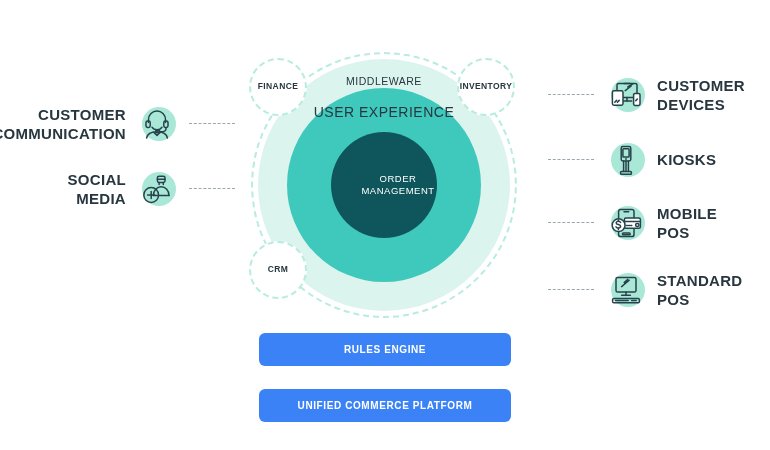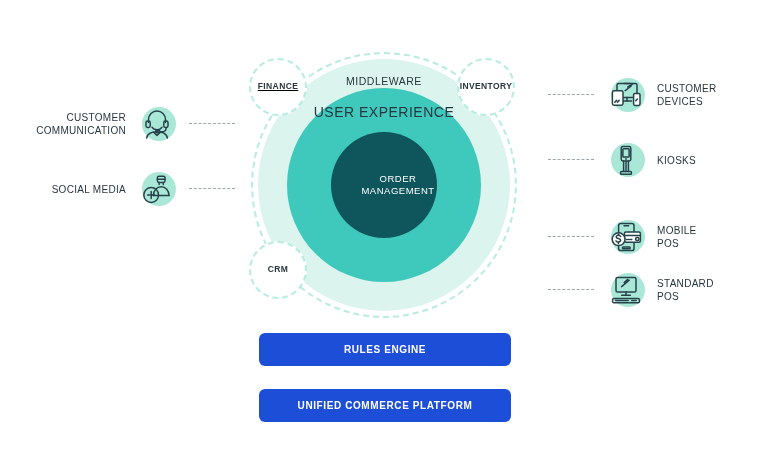--- a/index.html
+++ b/index.html
@@ -51,26 +51,26 @@
   .bubble{
     position:absolute;width:58px;height:58px;border-radius:50%;
     background:#ffffff;border:2px dashed #b8ece0;
     display:flex;align-items:center;justify-content:center;
     box-sizing:border-box;
   }
   .bubble span{
     font-size:8.5px;font-weight:bold;color:#27363f;
     letter-spacing:.4px;text-align:center;line-height:1.1;
   }
-  .b-finance  {left:249px;top:58px;text-decoration:underline;}
+  .b-finance  {left:249px;top:58px;}
   .b-inventory{left:457px;top:58px;}
   .b-crm      {left:249px;top:241px;}
   .b-bi       {left:464px;top:241px;}
   .row-label{
-    font-size:10px;font-weight:normal;color:#27363f;
+    font-size:15px;font-weight:bold;color:#27363f;
     line-height:1.3;letter-spacing:.3px;white-space:pre-line;
   }
   .label-right{text-align:right;}
   .label-left{text-align:left;}
 
   .icon-wrap{
     position:relative;width:46px;height:46px;
     display:flex;align-items:center;justify-content:center;
     flex:0 0 auto;
   }
@@ -91,21 +91,21 @@
   .left-row .dash{width:46px;margin-left:9px;}
 
   
   .right-row{position:absolute;left:548px;width:205px;display:flex;align-items:center;}
   .right-row .dash{width:46px;margin-right:9px;}
   .right-row .row-label{margin-left:8px;}
 
   
   .bar{
     position:absolute;left:259px;width:252px;height:33px;
-    background:#1d4ed8;border-radius:6px;
+    background:#3b82f6;border-radius:6px;
     display:flex;align-items:center;justify-content:center;
     color:#ffffff;font-size:10px;font-weight:bold;letter-spacing:.6px;
   }
   .bar-rules{top:333px;}
   .bar-platform{top:373px;margin-top:16px;}
 </style>
 </head>
 <body>
 
 <div id="stage">
@@ -208,21 +208,21 @@
         <circle cx="17" cy="16" r="0.9" fill="#27424b" stroke="none"></circle>
         <path d="M17 18v10.4"></path>
         <path d="M14.6 18v10.4"></path>
           <path d="M19.4 18v10.4"></path>
         <rect x="11.6" y="28.4" width="10.8" height="2.8" rx="0.8"></rect>
       </svg>
     </div>
     <div class="row-label label-left">KIOSKS</div>
   </div>
 
-  <div class="right-row" style="top:214px;">
+  <div class="right-row" style="top:200px;">
     <div class="dash"></div>
     <div class="icon-wrap">
       <div class="icon-bg"></div>
       <svg width="34" height="34" viewBox="0 0 34 34" fill="none" stroke="#27424b" stroke-width="1.5" stroke-linecap="round" stroke-linejoin="round">
         <rect x="9.6" y="3.4" width="15.4" height="27.2" rx="2.2"></rect>
         <path d="M15 5.8h4.6"></path>
         <rect x="13.4" y="27" width="7.8" height="1.8" rx="0.9"></rect>
         <rect x="15.4" y="12" width="16" height="10.2" rx="1.5" fill="#ffffff"></rect>
         <path d="M15.4 15.4h16"></path>
         <rect x="26.6" y="17.4" width="3.4" height="3" rx="1.5"></rect>

